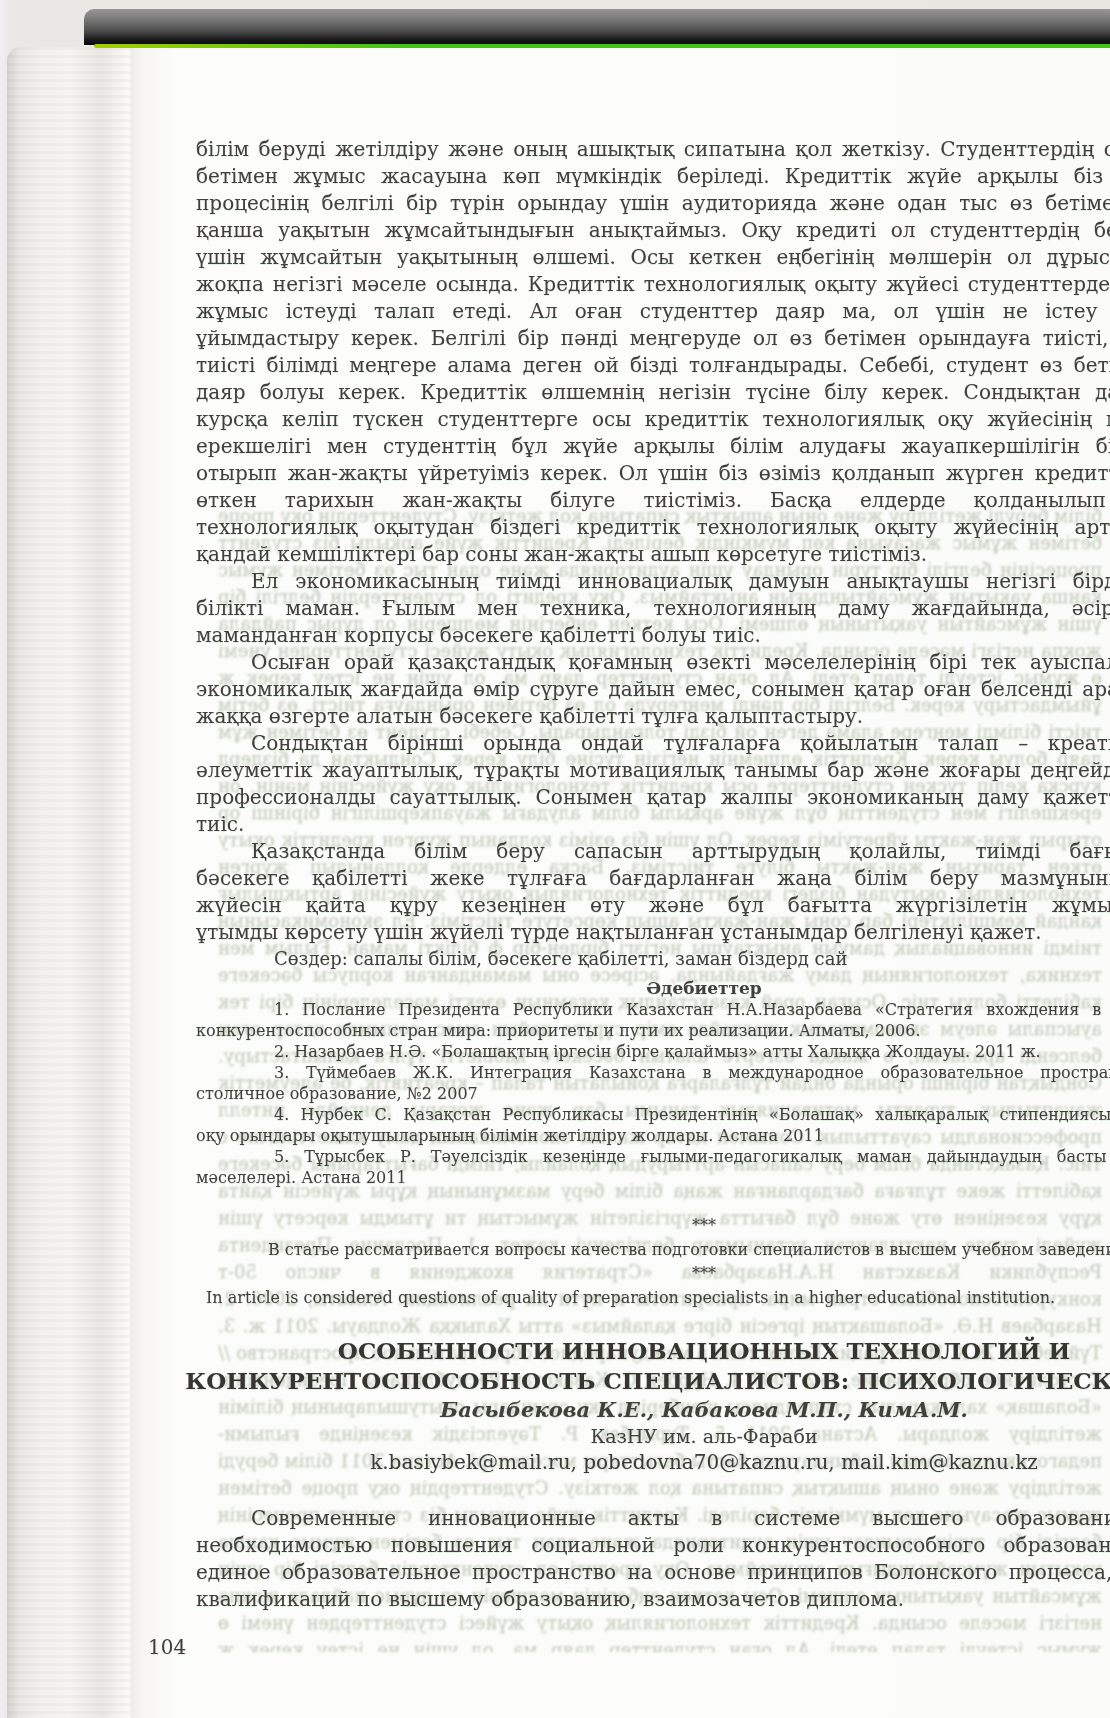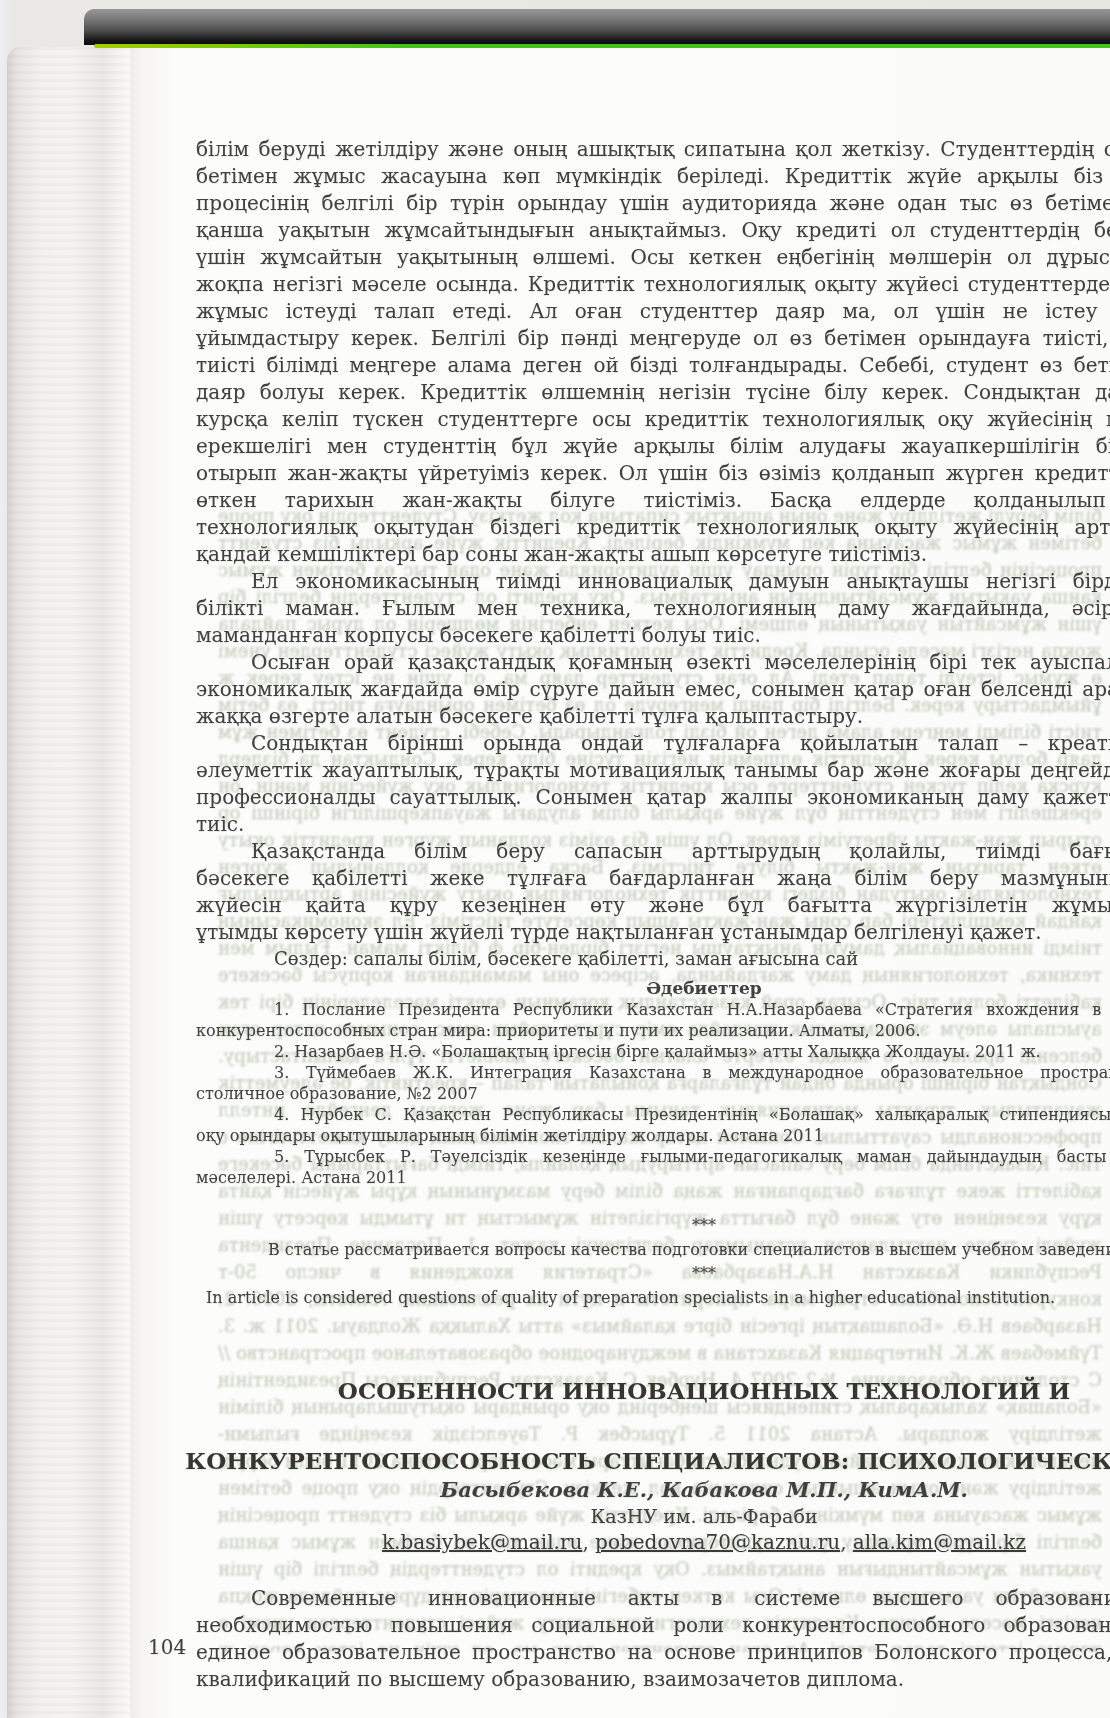--- a/index.html
+++ b/index.html
@@ -49,25 +49,25 @@
   .ref-heading{font-size:17px;line-height:22px;font-weight:bold;text-align:center;margin:6px 0 0 0;}
   .ref-line{font-size:16px;line-height:21px;width:1016px;text-align:justify;text-align-last:left;}
   .ref-line.just{text-align-last:justify;}
   .ref-line.ind{text-indent:78px;}
   .abstracts{margin-top:26px;font-size:16px;line-height:24px;}
   .sep{text-align:center;line-height:24px;font-size:16px;}
   .abs-ru{padding-left:72px;}
   .abs-en{padding-left:10px;}
   .title-wrap{margin-top:26px;}
   .title-row{display:flex;justify-content:center;}
-  .title-line{font-size:23px;line-height:30px;font-weight:bold;white-space:nowrap;color:#37352f;margin-top:40px;}
+  .title-line{font-size:23px;line-height:30px;font-weight:bold;white-space:nowrap;color:#37352f;}
   .authors{font-size:21px;line-height:27px;font-weight:bold;font-style:italic;text-align:center;}
   .affiliation{font-size:19px;line-height:26px;text-align:center;}
   .emails{font-size:20px;line-height:27px;text-align:center;}
-  .emails a{color:#3d3b38;text-decoration:underline;cursor:pointer;}
+  .emails a{color:#3d3b38;cursor:pointer;}
   .intro{margin-top:29px;}
   .page-number{position:absolute;left:18px;top:1588px;font-size:20px;z-index:2;text-align:right;}
 </style>
 </head>
 <body>
 
 <div class="top-edge"></div>
 <div class="green-line" style="background: linear-gradient(90deg, rgb(163, 205, 0) 0%, rgb(67, 196, 20) 30%, rgb(67, 196, 20) 100%);"></div>
 <div class="page-stack"></div>
 
@@ -112,21 +112,21 @@
           <div class="line">тиіс.</div>
         </div>
         <div class="para">
           <div class="line just ind">Қазақстанда білім беру сапасын арттырудың қолайлы, тиімді бағыттарыны</div>
           <div class="line just">бәсекеге қабілетті жеке тұлғаға бағдарланған жаңа білім беру мазмұнының құры</div>
           <div class="line just">жүйесін қайта құру кезеңінен өту және бұл бағытта жүргізілетін жұмыстың ти</div>
           <div class="line">ұтымды көрсету үшін жүйелі түрде нақтыланған ұстанымдар белгіленуі қажет.</div>
         </div>
       </div>
 
-    <div class="keywords"><b>Сөздер:</b><span> сапалы білім, бәсекеге қабілетті, заман ағысына сай</span></div>
+    <div class="keywords"><b>Сөздер:</b><span> сапалы білім, бәсекеге қабілетті, заман біздерд сай</span></div>
 
     <div class="ref-heading">Әдебиеттер</div>
 
     <div id="refList">
         <div class="para">
           <div class="ref-line just ind">1. Послание Президента Республики Казахстан Н.А.Назарбаева «Стратегия вхождения в число 50-т</div>
           <div class="ref-line">конкурентоспособных стран мира: приоритеты и пути их реализации. Алматы, 2006.</div>
         </div>
         <div class="para">
           <div class="ref-line ind">2. Назарбаев Н.Ә. «Болашақтың іргесін бірге қалаймыз» атты Халыққа Жолдауы. 2011 ж.</div>
@@ -156,21 +156,21 @@
         <div class="title-row">
           <div class="title-line">ОСОБЕННОСТИ ИННОВАЦИОННЫХ ТЕХНОЛОГИЙ И</div>
         </div>
         <div class="title-row">
           <div class="title-line">КОНКУРЕНТОСПОСОБНОСТЬ СПЕЦИАЛИСТОВ: ПСИХОЛОГИЧЕСКИЙ АСП</div>
         </div>
       </div>
 
     <div class="authors">Басыбекова К.Е., Кабакова М.П., КимА.М.</div>
     <div class="affiliation">КазНУ им. аль-Фараби</div>
-    <div class="emails" id="emails"><a>k.basiybek@mail.ru</a>, <a>pobedovna70@kaznu.ru</a>, <a>alla.kim@mail.kz</a></div>
+    <div class="emails" id="emails"><a>k.basiybek@mail.ru</a>, <a>pobedovna70@kaznu.ru</a>, <a>mail.kim@kaznu.kz</a></div>
 
     <div class="intro" id="introPara">
         <div class="para">
           <div class="line just ind">Современные инновационные акты в системе высшего образования прод</div>
           <div class="line just">необходимостью повышения социальной роли конкурентоспособного образования, инте</div>
           <div class="line just">единое образовательное пространство на основе принципов Болонского процесса, взаимоп</div>
           <div class="line">квалификаций по высшему образованию, взаимозачетов диплома.</div>
         </div>
       </div>
 

